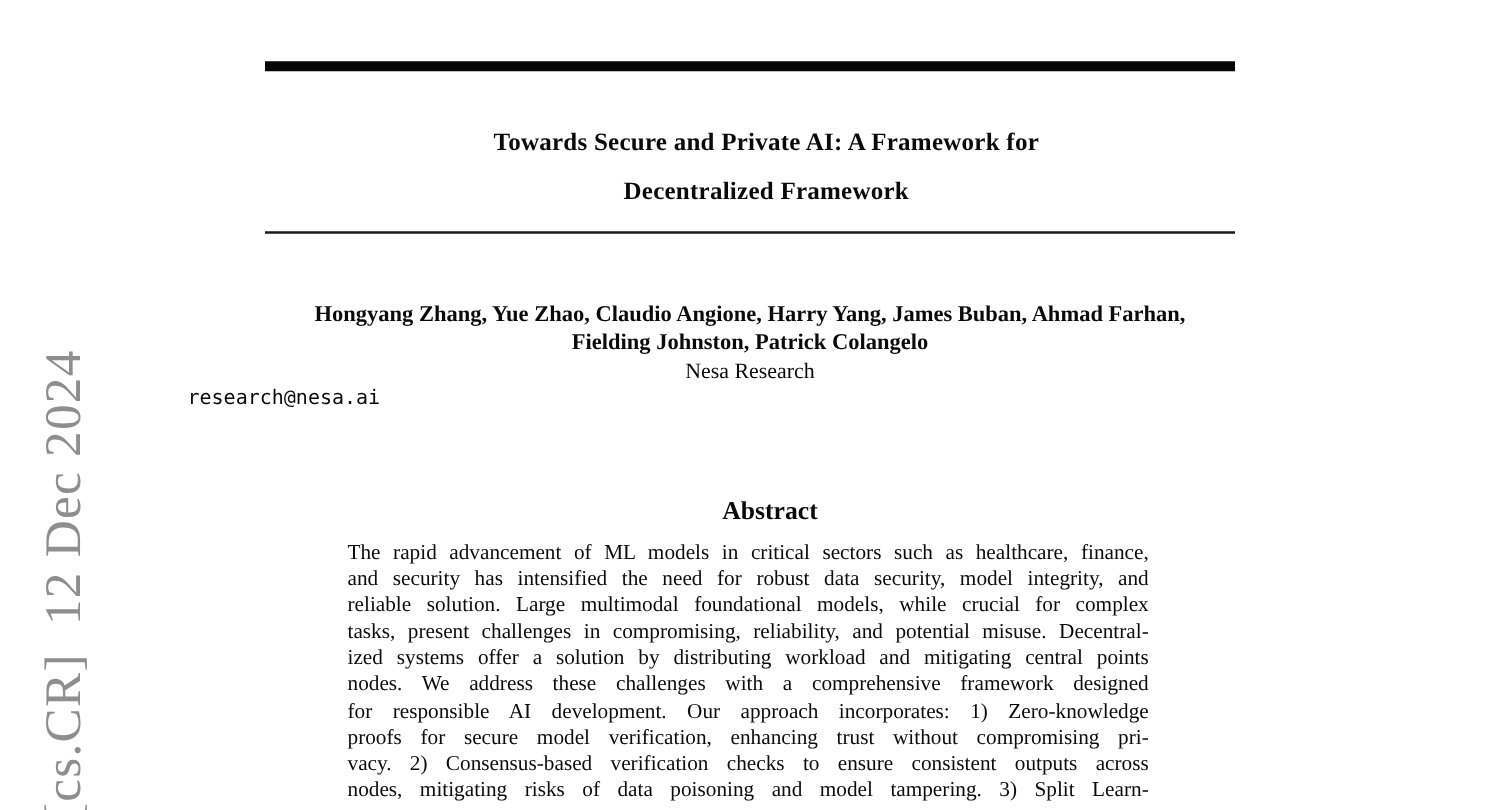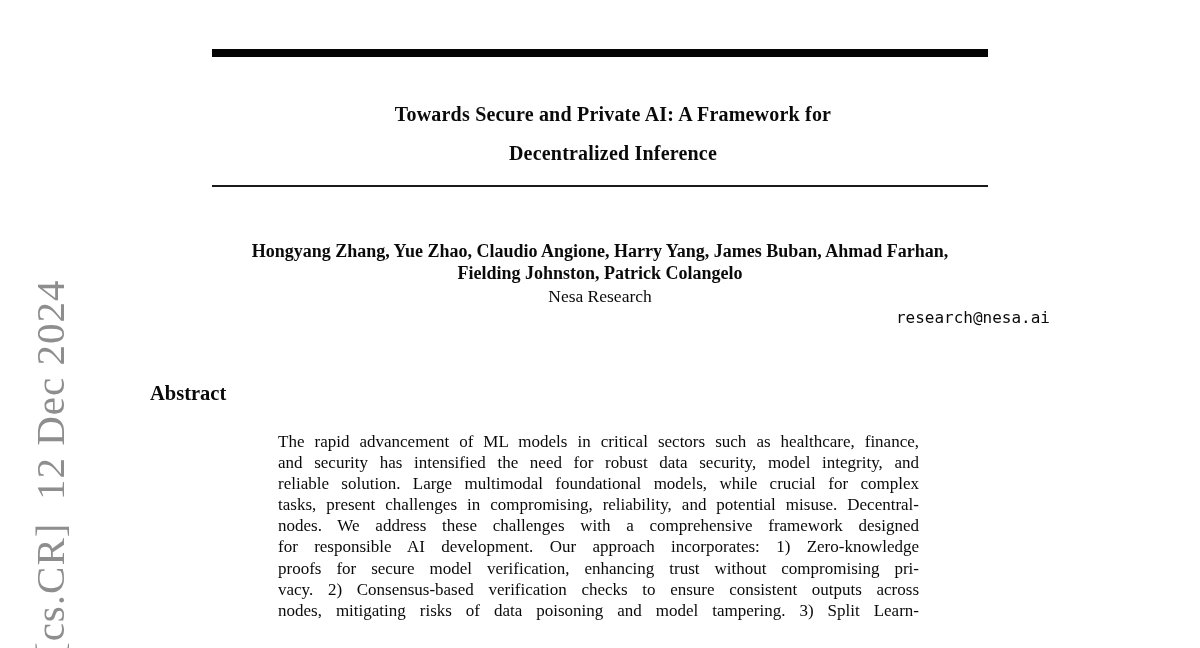--- a/index.html
+++ b/index.html
@@ -79,32 +79,32 @@
     top: 286px;
     text-align: center;
     font-size: 17.5px;
     line-height: 21px;
   }
   .email {
     position: absolute;
     left: 150px;
     width: 900px;
     top: 308px;
-    text-align: right;
+    text-align: left;
     font-family: "DejaVu Sans Mono", monospace;
     font-size: 16px;
     line-height: 20px;
   }
   .abstract-heading {
     position: absolute;
     left: 150px;
     width: 900px;
     top: 382px;
-    margin: 0;
-    text-align: left;
+    margin: 16px;
+    text-align: center;
     font-size: 20.5px;
     font-weight: bold;
   }
   .abstract {
     position: absolute;
     left: 278px;
     width: 641px;
     top: 431px;
     font-size: 17px;
     line-height: 21.1px;
@@ -119,41 +119,42 @@
 <body>
 
 <div class="page">
 
   <div class="arxiv-stamp">[cs.CR]&nbsp;&nbsp;12 Dec 2024</div>
 
   <div class="rule-thick"></div>
 
   <h1 class="title">
     <span class="title-line">Towards Secure and Private AI: A Framework for</span>
-    <span class="title-line">Decentralized Inference</span>
+    <span class="title-line">Decentralized Framework</span>
   </h1>
 
   <div class="rule-thin"></div>
 
   <div class="authors">
     <div>Hongyang Zhang, Yue Zhao, Claudio Angione, Harry Yang, James Buban, Ahmad Farhan,</div>
     <div>Fielding Johnston, Patrick Colangelo</div>
   </div>
 
   <div class="affiliation">Nesa Research</div>
 
   <div class="email">research@nesa.ai</div>
 
   <h2 class="abstract-heading">Abstract</h2>
 
   <div class="abstract">
     <div class="abstract-line">The rapid advancement of ML models in critical sectors such as healthcare, finance,</div>
     <div class="abstract-line">and security has intensified the need for robust data security, model integrity, and</div>
     <div class="abstract-line">reliable solution. Large multimodal foundational models, while crucial for complex</div>
     <div class="abstract-line">tasks, present challenges in compromising, reliability, and potential misuse. Decentral-</div>
+    <div class="abstract-line">ized systems offer a solution by distributing workload and mitigating central points</div>
     <div class="abstract-line">nodes.  We address these challenges with a comprehensive framework designed</div>
     <div class="abstract-line">for responsible AI development. Our approach incorporates: 1) Zero-knowledge</div>
     <div class="abstract-line">proofs for secure model verification, enhancing trust without compromising pri-</div>
     <div class="abstract-line">vacy. 2) Consensus-based verification checks to ensure consistent outputs across</div>
     <div class="abstract-line">nodes, mitigating risks of data poisoning and model tampering. 3) Split Learn-</div>
   </div>
 
 </div>
 
 </body></html>

